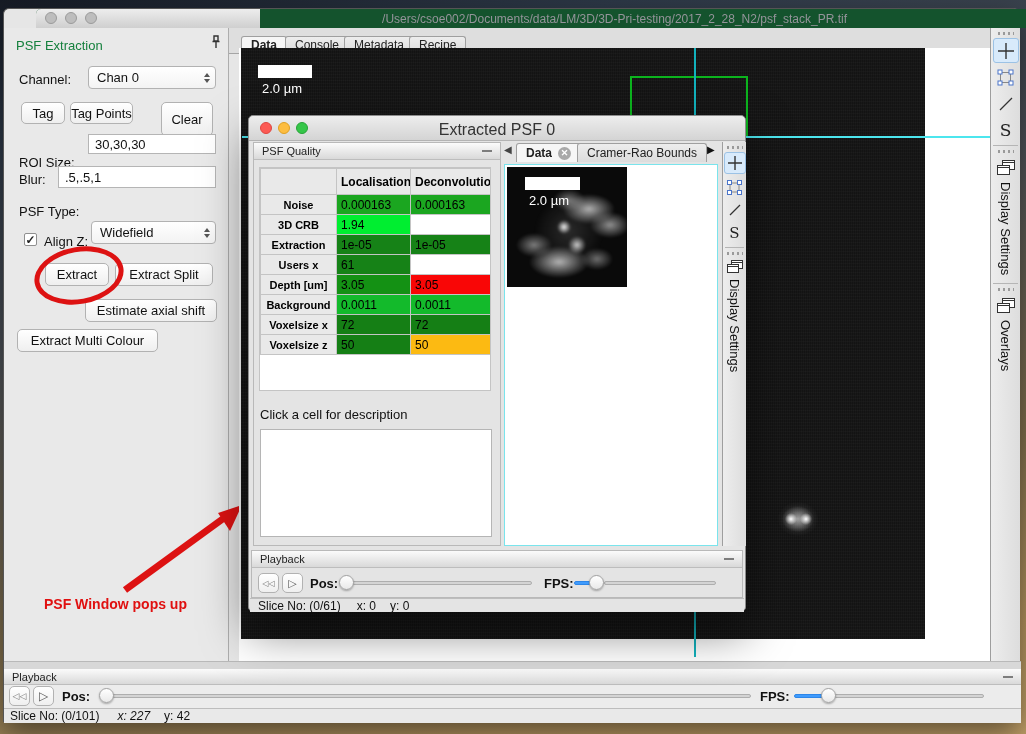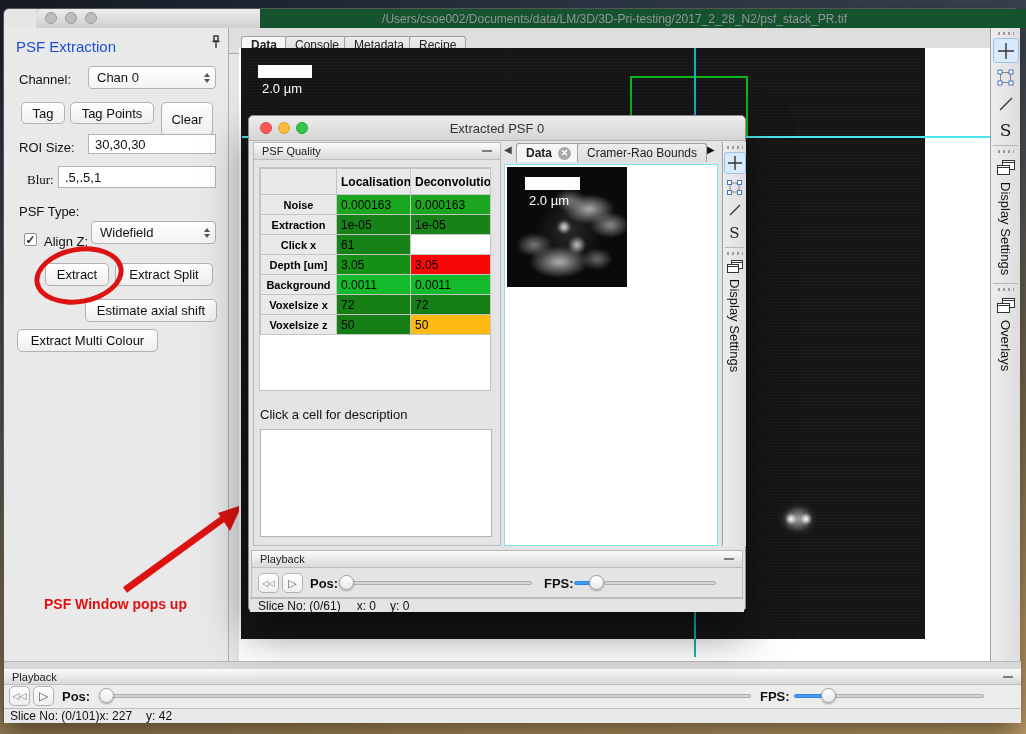--- a/index.html
+++ b/index.html
@@ -81,50 +81,50 @@
     <div class="abs titlebar" style="left:0;top:0;width:100%;height:19px;">
       <div class="abs lightzone" style="left:0;top:0;width:224px;height:19px;">
         <span class="graylight abs" style="left:9px;top:3px;"></span>
         <span class="graylight abs" style="left:29px;top:3px;"></span>
         <span class="graylight abs" style="left:49px;top:3px;"></span>
       </div>
       <div class="abs titletext" style="left:57%;top:3px;transform:translateX(-50%);">/Users/csoe002/Documents/data/LM/3D/3D-Pri-testing/2017_2_28_N2/psf_stack_PR.tif</div>
     </div>
 
     <div class="abs" style="left:0;top:19px;width:225px;height:639px;background:#e9e9e9;border-right:1px solid #adadad;">
-      <div class="abs" style="left:12px;top:10px;font-size:15px;color:#1d4ed8;">PSF Extraction</div>
+      <div class="abs" style="left:12px;top:10px;font-size:13px;color:#15803d;">PSF Extraction</div>
       <div class="abs" style="left:206px;top:7px;width:12px;height:14px;">
         <svg width="12" height="14" viewBox="0 0 12 14">
             <path d="M4 1h4v5H4z M2.5 6.5h7 M6 7v6" stroke="#333" stroke-width="1.4" fill="none"></path>
           </svg>
       </div>
 
       <div class="abs label13" style="left:15px;top:44px;">Channel:</div>
       <div class="abs select" style="left:84px;top:38px;width:128px;height:23px;">
         <span>Chan 0</span>
         <span class="updown">
             <span class="tri-up"></span>
             <span class="tri-down"></span>
           </span>
       </div>
 
       <div class="abs btn" style="left:17px;top:74px;width:44px;height:22px;">
           <span>Tag</span>
         </div>
-      <div class="abs btn" style="left:66px;top:74px;width:84px;height:22px;">
+      <div class="abs btn" style="left:66px;top:74px;width:63px;height:22px;">
           <span>Tag Points</span>
         </div>
       <div class="abs btn" style="left:157px;top:74px;width:52px;height:34px;">
           <span>Clear</span>
         </div>
 
-      <div class="abs label13" style="left:15px;top:112px;">ROI Size:</div>
+      <div class="abs label13" style="left:15px;top:127px;">ROI Size:</div>
       <input class="abs inputbox" style="left: 84px; top: 106px; width: 128px; height: 20px;" value="30,30,30">
 
-      <div class="abs label13" style="left:23px;top:144px;font-family:Liberation Serif, serif;">Blur:</div>
+      <div class="abs label13" style="left:15px;top:144px;">Blur:</div>
       <input class="abs inputbox" style="left: 54px; top: 138px; width: 158px; height: 22px;" value=".5,.5,1">
 
       <div class="abs label13" style="left:15px;top:176px;">PSF Type:</div>
       <div class="abs select" style="left:87px;top:170px;width:125px;height:23px;">
         <span>Widefield</span>
         <span class="updown">
             <span class="tri-up"></span>
             <span class="tri-down"></span>
           </span>
       </div>
@@ -245,31 +245,31 @@
       <div class="abs label13" style="left:58px;top:4px;font-weight:bold;">Pos:</div>
       <div class="abs track" style="left:97px;top:9px;width:650px;"></div>
       <div class="abs thumb" style="left:95px;top:3px;"></div>
       <div class="abs label13" style="left:756px;top:4px;font-weight:bold;">FPS:</div>
       <div class="abs track blue" style="left:790px;top:9px;width:32px;"></div>
       <div class="abs track" style="left:830px;top:9px;width:150px;"></div>
       <div class="abs thumb" style="left:817px;top:3px;"></div>
     </div>
     <div class="abs statusbar" style="left:0;top:699px;width:1017px;height:15px;">
       <span style="margin-left:6px;">Slice No: (0/101)</span>
-      <span style="">x: 227</span>
+      <span style="margin-left:18px;font-style:italic;">x: 227</span>
       <span style="margin-left:14px;">y: 42</span>
     </div>
   </div>
 
   <div class="abs popup" style="left:248px;top:115px;width:498px;height:497px;z-index:50;">
     <div class="abs popup-title" style="left:0;top:0;width:100%;height:25px;">
       <span class="light red abs" style="left:11px;top:6px;"></span>
       <span class="light yellow abs" style="left:29px;top:6px;"></span>
       <span class="light green abs" style="left:47px;top:6px;"></span>
-      <div class="abs" style="left:50%;top:5px;transform:translateX(-50%);font-size:13px;color:#333;">Extracted PSF 0</div>
+      <div class="abs" style="left:50%;top:5px;transform:translateX(-50%);font-size:16px;color:#333;">Extracted PSF 0</div>
     </div>
 
     <div class="abs pane" style="left:4px;top:26px;width:248px;height:404px;">
       <div class="phead" style="height:16px;">
         <span>PSF Quality</span>
         <span class="mindash" style="margin-left:auto;"></span>
       </div>
       <div class="abs" style="left:5px;top:24px;width:232px;height:224px;background:#fff;border:1px solid #c4c4c4;">
         <table class="qt" style="width:230px;">
           <colgroup>
@@ -282,26 +282,31 @@
               <td class="colhead"></td>
               <td class="colhead">Localisation</td>
               <td class="colhead">Deconvolution</td>
             </tr>
           <tr>
                 <td class="rowlabel">Noise</td>
                 <td style="background: rgb(27, 166, 32);">0.000163</td>
                 <td style="background: rgb(27, 166, 32);">0.000163</td>
               </tr>
               <tr>
+                <td class="rowlabel">3D CRB</td>
+                <td style="background: rgb(0, 238, 48);">1.94</td>
+                <td style="background: rgb(255, 255, 255);"></td>
+              </tr>
+              <tr>
                 <td class="rowlabel">Extraction</td>
                 <td style="background: rgb(22, 130, 23);">1e-05</td>
                 <td style="background: rgb(22, 130, 23);">1e-05</td>
               </tr>
               <tr>
-                <td class="rowlabel">Click x</td>
+                <td class="rowlabel">Users x</td>
                 <td style="background: rgb(22, 130, 23);">61</td>
                 <td style="background: rgb(255, 255, 255);"></td>
               </tr>
               <tr>
                 <td class="rowlabel">Depth [um]</td>
                 <td style="background: rgb(20, 145, 20);">3.05</td>
                 <td style="background: rgb(249, 6, 6);">3.05</td>
               </tr>
               <tr>
                 <td class="rowlabel">Background</td>

